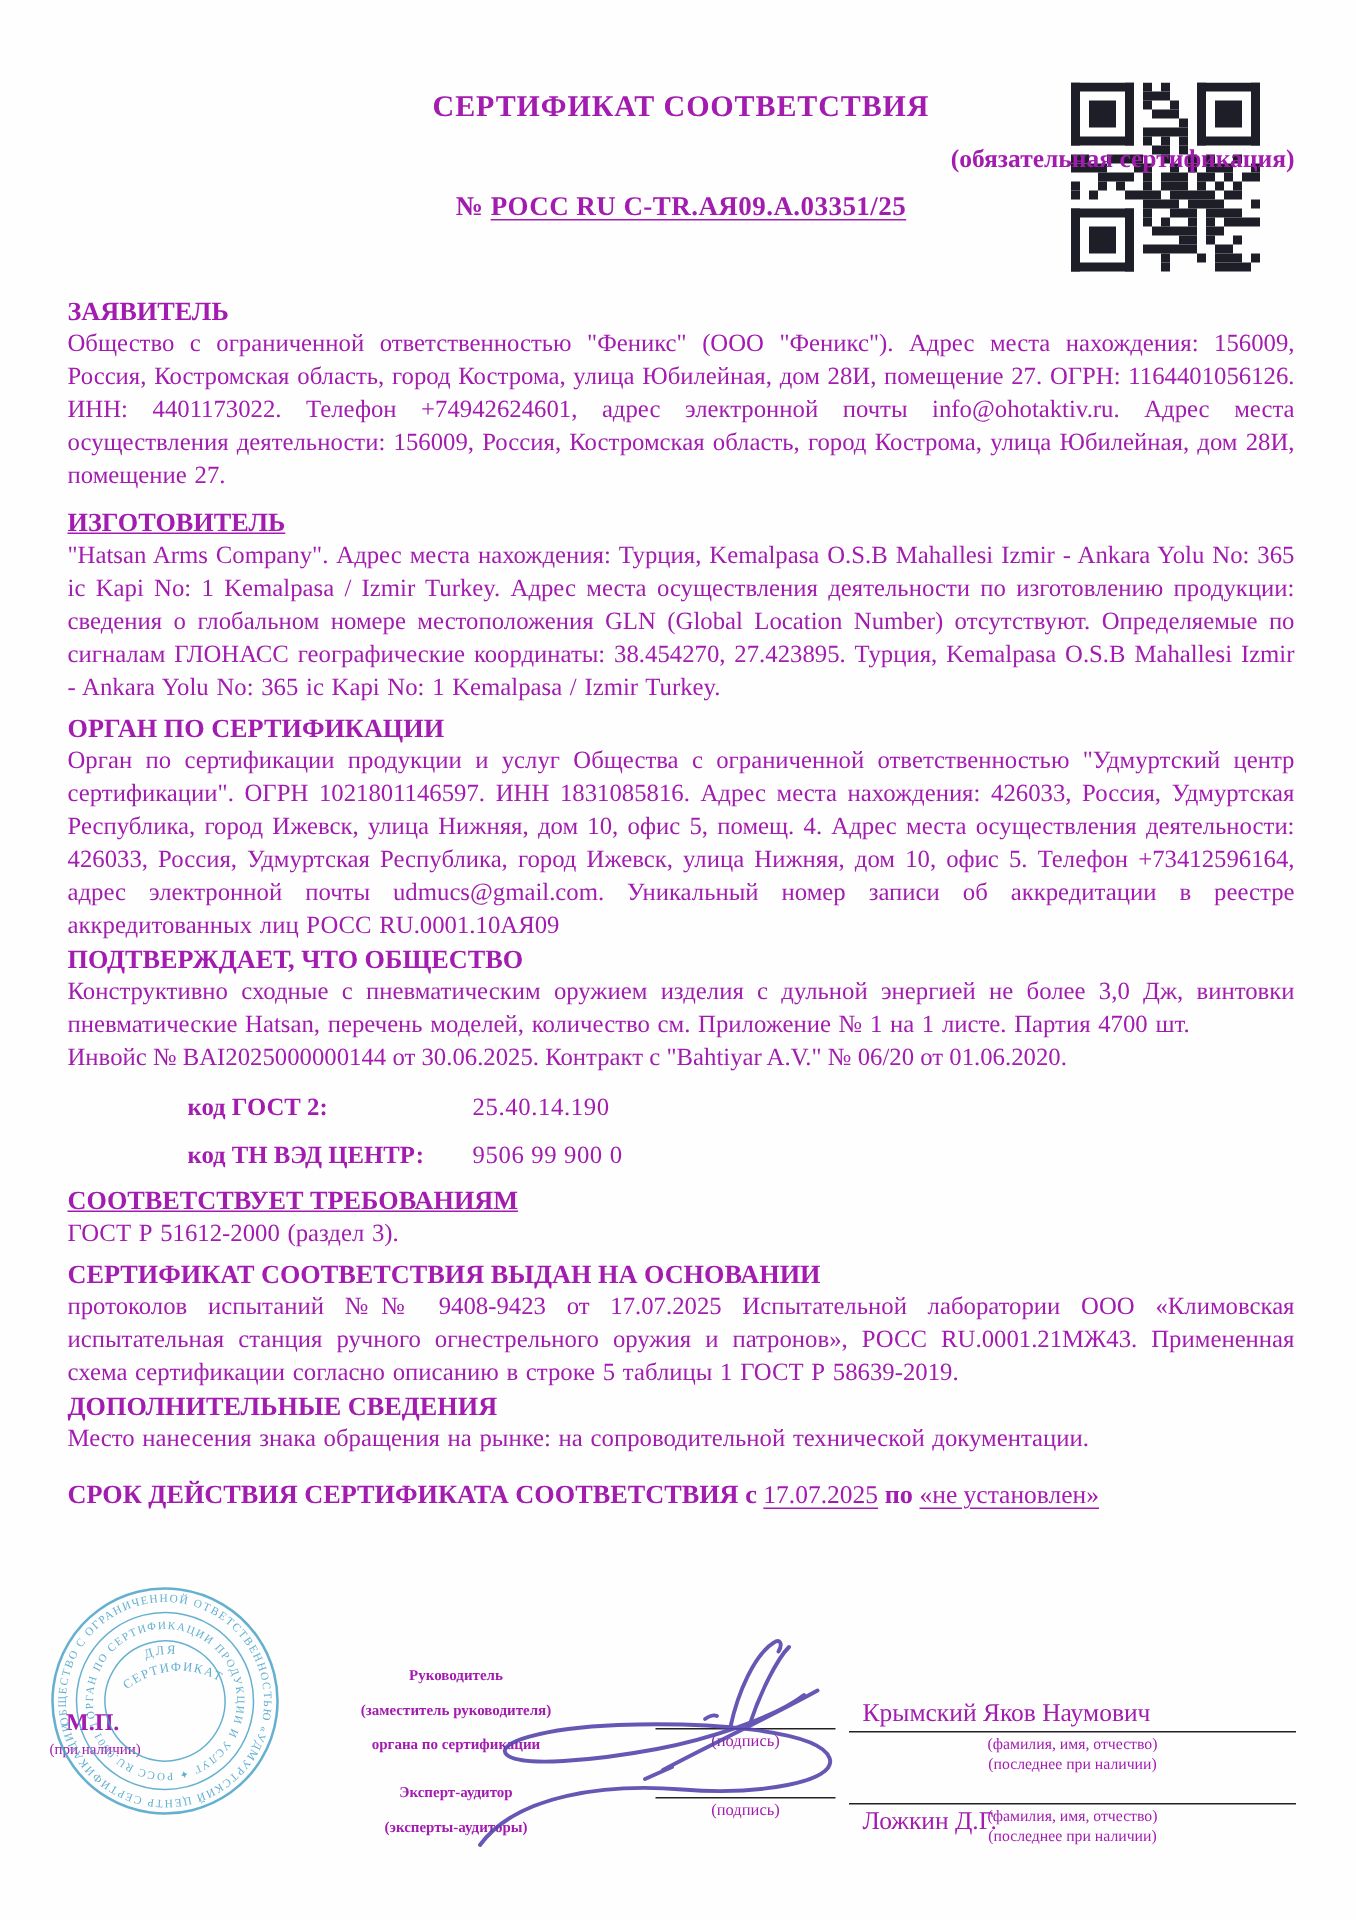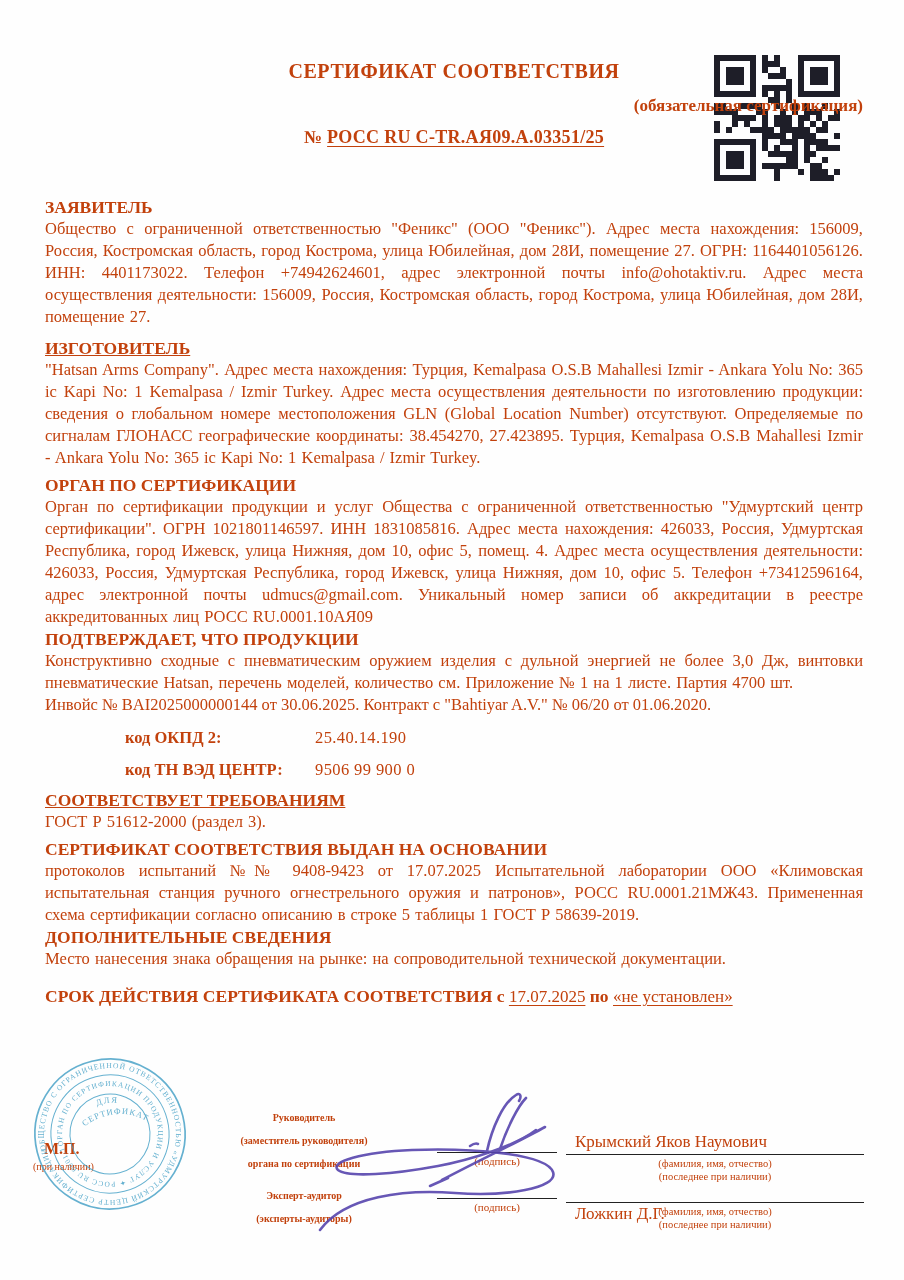--- a/index.html
+++ b/index.html
@@ -2,21 +2,21 @@
 <html><head>
 <meta charset="utf-8">
 <style>
   html,body{margin:0;padding:0;background:#e8e8e8;}
   .page{
     position:relative;
     width:904px;height:1280px;
     margin:0 auto;
     background:#fefefe;
     font-family:"Liberation Serif","DejaVu Serif",serif;
-    color:#c2410c;
+    color:#a21caf;
     overflow:hidden;
   }
   .content{position:absolute;left:45px;top:58px;width:818px;}
   .doc-title{
     text-align:center;font-weight:bold;font-size:20px;letter-spacing:.6px;
     margin:0;line-height:26px;
   }
   .doc-subtitle{
     text-align:right;font-weight:bold;font-size:17px;
     margin:11px 0 0 0;line-height:21px;
@@ -240,26 +240,26 @@
 
     <div class="sec-head mt-applicant">ЗАЯВИТЕЛЬ</div>
     <p class="sec-body">Общество с ограниченной ответственностью "Феникс" (ООО "Феникс"). Адрес места нахождения: 156009, Россия, Костромская область, город Кострома, улица Юбилейная, дом 28И, помещение 27. ОГРН: 1164401056126. ИНН: 4401173022. Телефон +74942624601, адрес электронной почты info@ohotaktiv.ru. Адрес места осуществления деятельности: 156009, Россия, Костромская область, город Кострома, улица Юбилейная, дом 28И, помещение 27.</p>
 
     <div class="sec-head mt-sec">ИЗГОТОВИТЕЛЬ</div>
     <p class="sec-body">"Hatsan Arms Company". Адрес места нахождения: Турция, Kemalpasa O.S.B Mahallesi Izmir - Ankara Yolu No: 365 ic Kapi No: 1 Kemalpasa / Izmir Turkey. Адрес места осуществления деятельности по изготовлению продукции: сведения о глобальном номере местоположения GLN (Global Location Number) отсутствуют. Определяемые по сигналам ГЛОНАСС географические координаты: 38.454270, 27.423895. Турция, Kemalpasa O.S.B Mahallesi Izmir - Ankara Yolu No: 365 ic Kapi No: 1 Kemalpasa / Izmir Turkey.</p>
 
     <div class="sec-head mt-sec-sm">ОРГАН ПО СЕРТИФИКАЦИИ</div>
     <p class="sec-body">Орган по сертификации продукции и услуг Общества с ограниченной ответственностью "Удмуртский центр сертификации". ОГРН 1021801146597. ИНН 1831085816. Адрес места нахождения: 426033, Россия, Удмуртская Республика, город Ижевск, улица Нижняя, дом 10, офис 5, помещ. 4. Адрес места осуществления деятельности: 426033, Россия, Удмуртская Республика, город Ижевск, улица Нижняя, дом 10, офис 5. Телефон +73412596164, адрес электронной почты udmucs@gmail.com. Уникальный номер записи об аккредитации в реестре аккредитованных лиц РОСС RU.0001.10АЯ09</p>
 
-    <div class="sec-head">ПОДТВЕРЖДАЕТ, ЧТО ПРОДУКЦИИ</div>
+    <div class="sec-head">ПОДТВЕРЖДАЕТ, ЧТО ОБЩЕСТВО</div>
     <p class="sec-body">Конструктивно сходные с пневматическим оружием изделия с дульной энергией не более 3,0 Дж, винтовки пневматические Hatsan, перечень моделей, количество см. Приложение № 1 на 1 листе. Партия 4700 шт.</p>
     <p class="invoice-line">Инвойс № BAI2025000000144 от 30.06.2025. Контракт с "Bahtiyar A.V." № 06/20 от 01.06.2020.</p>
 
     <div class="code-row first">
-      <span class="code-label">код ОКПД 2:</span>
+      <span class="code-label">код ГОСТ 2:</span>
       <span class="code-value">25.40.14.190</span>
     </div>
     <div class="code-row second">
       <span class="code-label">код ТН ВЭД ЦЕНТР:</span>
       <span class="code-value">9506 99 900 0</span>
     </div>
 
     <div class="sec-head mt-sec">СООТВЕТСТВУЕТ ТРЕБОВАНИЯМ</div>
     <p class="sec-body">ГОСТ Р 51612-2000 (раздел 3).</p>
 

